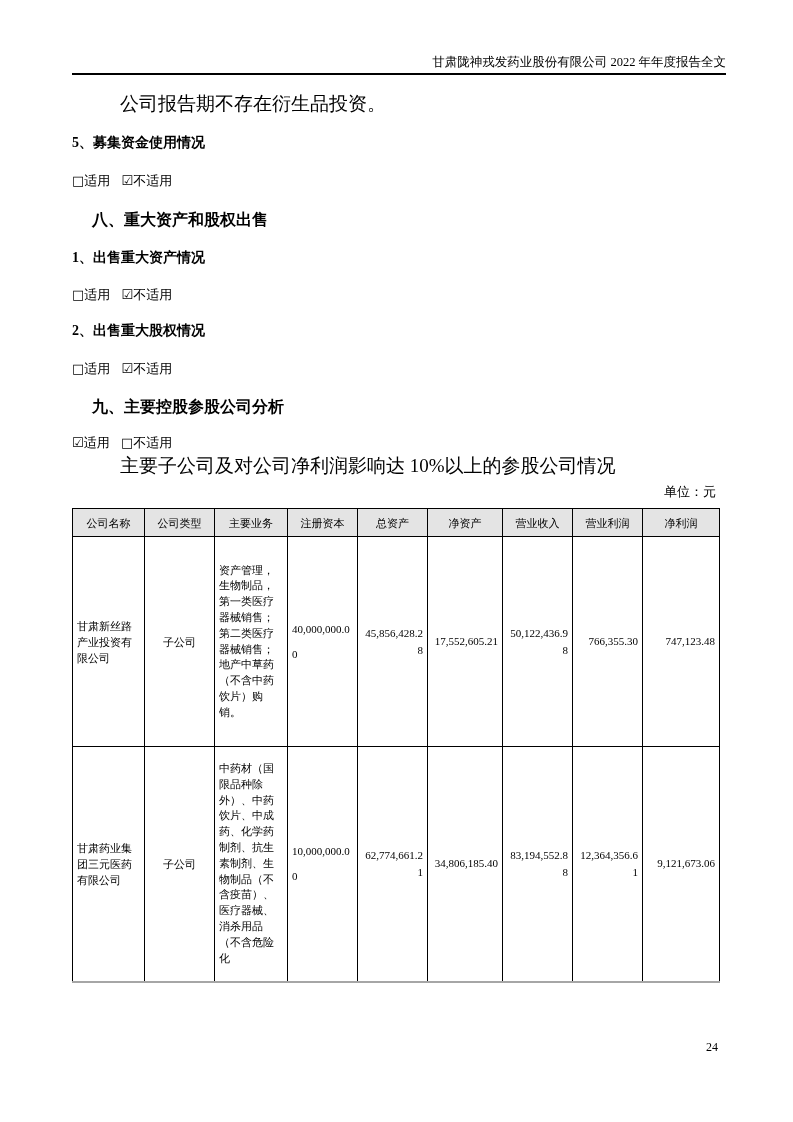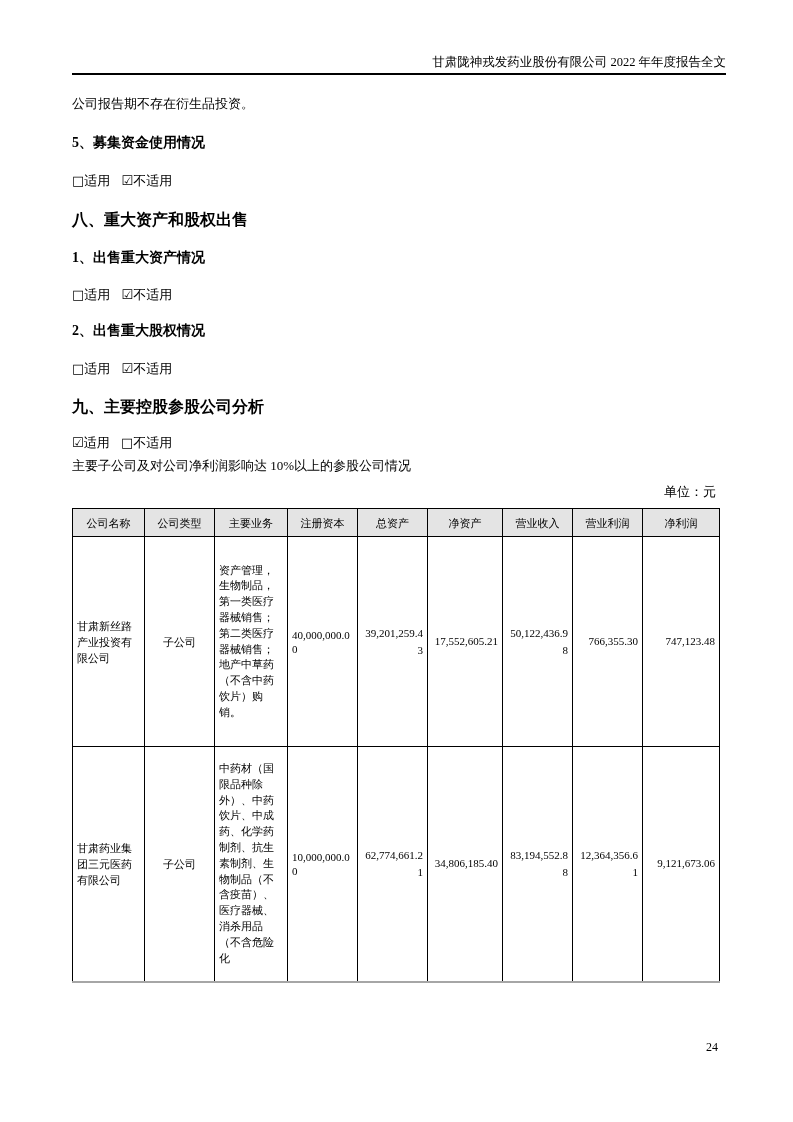--- a/index.html
+++ b/index.html
@@ -6,45 +6,45 @@
   .page{
     position:relative;width:793px;height:1122px;background:#fff;color:#000;
     font-family:"Liberation Serif","DejaVu Serif",serif;overflow:hidden;
   }
   .content{padding:54px 67px 0 72px;}
   .doc-header{
     text-align:right;font-size:12.5px;line-height:16px;
     padding-bottom:3px;border-bottom:2px solid #000;
   }
   p,h2,h3{margin:0;}
-  .body-text{font-size:13px;line-height:17px;margin-top:3px;}
+  .body-text{font-size:19px;line-height:17px;margin-top:3px;margin-left:48px;}
   .note1{margin-top:20px;}
   .h3{font-size:14px;font-weight:bold;line-height:18px;}
-  .h2{font-size:16px;font-weight:bold;line-height:21px;}
+  .h2{font-size:16px;font-weight:bold;line-height:21px;margin-left:20px;}
   .mt22{margin-top:22px;} .mt20{margin-top:20px;} .mt19{margin-top:19px;}
   .mt17{margin-top:17px;} .mt9{margin-top:9px;} .mt6{margin-top:6px;}
   .apply-line{font-size:13px;line-height:17px;}
   .apply-line .opt2{margin-left:8px;}
   .cb{font-family:"DejaVu Sans",sans-serif;font-size:13px;}
   .unit-line{font-size:13px;line-height:17px;text-align:right;padding-right:10px;}
   table.fin{
     border-collapse:collapse;table-layout:fixed;width:647px;margin-top:8px;
     font-size:11px;border-bottom:2px solid #a6a6a6;
   }
   table.fin th,table.fin td{
     border:1px solid #000;padding:2px 4px;vertical-align:middle;
     font-weight:normal;overflow:hidden;
   }
   table.fin tr.last-row th,table.fin tr.last-row td{border-bottom:none;}
   table.fin thead th{background:#e4e4e4;text-align:center;height:23px;line-height:16px;}
   td.c-name{text-align:left;line-height:16px;}
   td.c-type{text-align:center;line-height:16px;}
   td.c-biz{text-align:left;line-height:15.8px;}
   td.c-num{text-align:right;line-height:17px;word-break:break-all;}
-  td.c-num-left{text-align:left;line-height:14px;word-break:break-all;}
+  td.c-num-left{text-align:left;line-height:25px;word-break:break-all;}
   tr.r1{height:210px;} tr.r2{height:235px;}
   .cellwrap{max-height:100%;overflow:hidden;}
   .page-number{
     position:absolute;top:1040px;right:75px;font-size:12px;line-height:14px;
   }
 </style>
 </head>
 <body>
 
 <div class="page">
@@ -117,21 +117,21 @@
           <td class="c-type">
               <div class="cellwrap">子公司</div>
             </td>
           <td class="c-biz">
               <div class="cellwrap">资产管理，生物制品，第一类医疗器械销售；第二类医疗器械销售；地产中草药（不含中药饮片）购销。</div>
             </td>
           <td class="c-num-left">
               <div class="cellwrap">40,000,000.00</div>
             </td>
           <td class="c-num">
-              <div class="cellwrap">39,201,259.43</div>
+              <div class="cellwrap">45,856,428.28</div>
             </td>
           <td class="c-num">
               <div class="cellwrap">17,552,605.21</div>
             </td>
           <td class="c-num">
               <div class="cellwrap">50,122,436.98</div>
             </td>
           <td class="c-num">
               <div class="cellwrap">766,355.30</div>
             </td>

